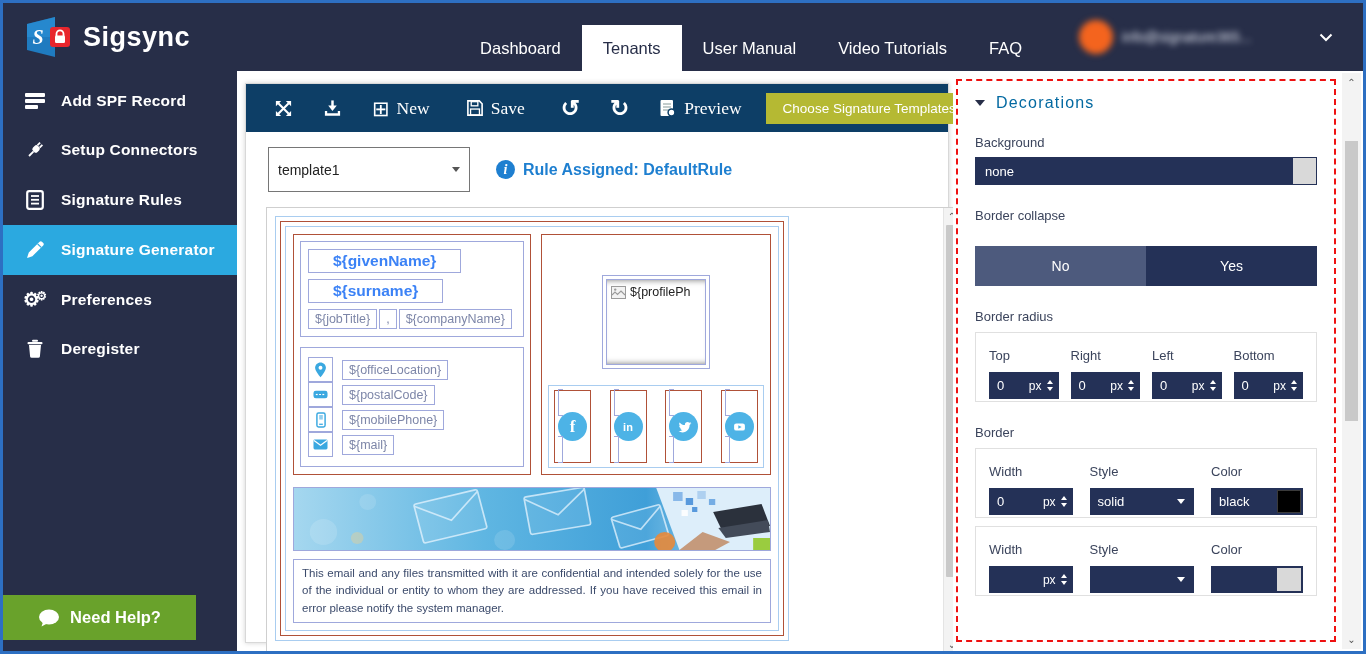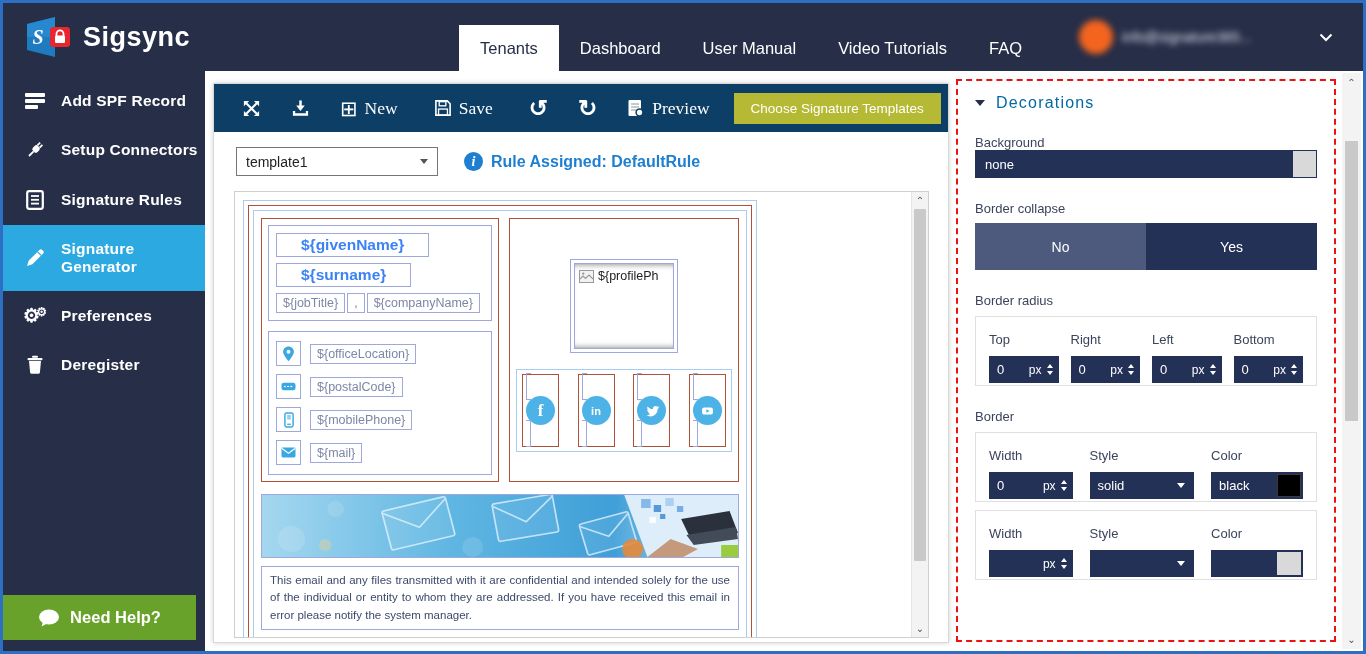--- a/index.html
+++ b/index.html
@@ -17,21 +17,21 @@
   .topnav .navitem.active { background:#fff; color:#272e48; }
   .user-menu { display:flex; align-items:center; margin:0 26px 0 36px; gap:9px; cursor:pointer; width:258px; flex-shrink:0; }
   .blur-wrap { display:flex; align-items:center; gap:9px; filter:blur(3px); }
   .avatar { width:34px; height:34px; border-radius:50%; background:#f4641e; flex-shrink:0; }
   .user-email { color:#dfe3ee; font-size:14px; white-space:nowrap; overflow:hidden; max-width:160px; }
 
   
   .bodyrow { flex:1; display:flex; min-height:0; }
 
   
-  .sidebar { width:202px; background:#272e48; color:#fff; flex-shrink:0; position:relative; padding-top:6px; }
+  .sidebar { width:234px; background:#272e48; color:#fff; flex-shrink:0; position:relative; padding-top:6px; }
   .side-item { display:flex; align-items:center; gap:15px; padding:15px 6px 15px 21px; font-size:15.5px; font-weight:600; cursor:pointer; letter-spacing:.2px; }
   .side-item.active { background:#2ba9e0; }
   .side-icon { width:22px; display:flex; justify-content:center; flex-shrink:0; }
   .gear-combo { color:#fff; line-height:1; }
   .help-btn { position:absolute; left:0; bottom:11px; width:193px; height:45px; background:#69a22b; color:#fff;
               font-size:16.5px; font-weight:600; display:flex; align-items:center; justify-content:center; gap:10px;
               border:none; cursor:pointer; font-family:"Liberation Sans",sans-serif; }
 
   
   .content { flex:1; background:#fff; position:relative; min-width:0; }
@@ -39,21 +39,21 @@
                  border:1px solid #d8d8d8; box-shadow:0 0 5px rgba(0,0,0,.18); background:#fff; }
   .toolbar { height:48px; background:#0d3e66; display:flex; align-items:center; padding:0 16px 0 28px; gap:0; }
   .tbtn { display:flex; align-items:center; gap:7px; color:#fff; cursor:pointer; margin-right:36px; flex-shrink:0; }
   .tbtn .tlabel { font-family:"Liberation Serif", serif; font-size:17.5px; color:#fff;text-align:right; }
   .tglyph { font-size:21px; line-height:1; color:#fff; }
   .undo-glyph,.redo-glyph { font-size:23px; font-weight:bold; }
   .choose-btn { background:#b5b933; color:#fff; font-size:13.5px; border:none; padding:8px 17px; cursor:pointer;
                 font-family:"Liberation Sans",sans-serif; margin-right:22px; white-space:nowrap; }
 
   .controls-row { display:flex; align-items:center; gap:26px; margin:15px 0 0 22px; }
-  .tpl-select { width:202px; height:29px; border:1px solid #767676; background:#fff; display:flex; align-items:center;
+  .tpl-select { width:202px; height:45px; border:1px solid #767676; background:#fff; display:flex; align-items:center;
                 padding:0 9px; font-size:14px; color:#222; cursor:pointer; justify-content:space-between; }
   .sel-caret { width:0; height:0; border-left:4.5px solid transparent; border-right:4.5px solid transparent; border-top:5.5px solid #555; }
   .rule-row { display:flex; align-items:center; gap:8px; }
   .info-icon { width:19px; height:19px; border-radius:50%; background:#1e7fd0; color:#fff; font-family:"Liberation Serif",serif;
                font-style:italic; font-weight:bold; font-size:14px; display:flex; align-items:center; justify-content:center; }
   .rule-text { color:#1e7fd0; font-size:16px; font-weight:600; }
 
   
   .preview { margin:15px 0 0 20px; width:695px; height:447px; border:1px solid #cfcfcf; position:relative; overflow:hidden; background:#fff; }
   .v-scroll { position:absolute; top:0; right:0; width:17px; bottom:0; background:#f3f3f3; border-left:1px solid #e4e4e4; }
@@ -67,21 +67,21 @@
   .f-blue2{ border:1px solid #a9cdf0; padding:7px; }
   .tpl-cols { display:flex; gap:10px; }
   .cell { border:1px solid #b05138; padding:6px; }
   .cell.left { flex:0 0 238px; }
   .cell.right { flex:1; }
 
   .name-box { border:1px solid #9fa8dc; padding:7px; }
   .ph-big { display:inline-block; border:1px solid #9fa8dc; padding:2px 24px; color:#3b82f6; font-weight:bold; font-size:15.5px; margin-bottom:6px; }
   .title-row { display:flex; gap:2px; align-items:center; }
   .ph-sm { border:1px solid #9fa8dc; padding:2px 6px; color:#7d86a8; font-size:12.5px; white-space:nowrap; }
-  .contact-box { border:1px solid #9fa8dc; margin-top:10px; padding:9px 7px; display:flex; flex-direction:column; gap:8px; }
+  .contact-box { border:1px solid #9fa8dc; margin-top:10px; padding:9px 7px; display:flex; flex-direction:column; }
   .c-row { display:flex; align-items:center; gap:9px; }
   .c-icon { width:25px; height:25px; border:1px solid #9fa8dc; display:flex; align-items:center; justify-content:center; flex-shrink:0; }
 
   .photo-outer { width:108px; margin:34px auto 0; border:1px solid #9fa8dc; padding:3px; }
   .photo-inner { border:1px solid #9fa8dc; height:86px; padding:5px 4px; box-shadow:inset 0 6px 6px -6px #777, inset 0 -6px 6px -6px #777; overflow:hidden; }
   .photo-line { display:flex; align-items:center; gap:4px; color:#222; font-size:12.5px; white-space:nowrap; }
 
   .social-row { border:1px solid #a9cdf0; margin-top:16px; padding:4px 5px; display:flex; justify-content:space-between; }
   .soc { border:1px solid #b05138; padding:3px; }
   .soc-in { border:1px solid #9fa8dc; padding:4px; }
@@ -91,24 +91,24 @@
 
   .banner-box { border:1px solid #9fa8dc; margin-top:12px; height:64px; overflow:hidden; }
   .disclaimer { border:1px solid #9fa8dc; margin-top:8px; padding:5px 8px; font-size:11.5px; color:#3b4a6b; text-align:justify; line-height:1.5; }
 
   
   .decor-panel { width:410px; background:#fff; position:relative; flex-shrink:0; }
   .panel-inner { position:absolute; left:3px; top:8px; right:27px; bottom:9px; border:2px dashed #ee1111; padding:13px 17px; overflow:hidden; }
   .decor-title { display:flex; align-items:center; gap:11px; color:#0369a1; font-size:16px; letter-spacing:1.2px; cursor:pointer; }
   .tri-down { width:0; height:0; border-left:5.5px solid transparent; border-right:5.5px solid transparent; border-top:6.5px solid #272e48; }
   .p-label { color:#3b445c; font-size:13px; margin-top:23px; }
-  .bg-select { height:28px; background:#243157; position:relative; display:flex; align-items:center; cursor:pointer; }
+  .bg-select { margin-top:7px; height:28px; background:#243157; position:relative; display:flex; align-items:center; cursor:pointer; }
   .bg-select .bg-val { color:#fff; font-size:13px; padding-left:10px; }
   .bg-swatch { position:absolute; right:1px; top:1px; bottom:1px; width:23px; background:#d9d9d9; }
-  .toggle { margin-top:7px; height:47px; display:flex; cursor:pointer;border-radius:7px; }
+  .toggle { margin-top:23px; height:40px; display:flex; cursor:pointer;border-radius:7px; }
   .toggle .opt { flex:1; color:#fff; font-size:14px; display:flex; align-items:center; justify-content:center; }
   .toggle .opt.no { background:#4d5a7d; }
   .toggle .opt.yes { background:#243157; }
   .group-box { border:1px solid #e0e0e0; margin-top:8px; padding:15px 13px 2px; }
   .grid4 { display:grid; grid-template-columns:repeat(4,1fr); gap:12px; }
   .grid3 { display:grid; grid-template-columns:1fr 1.25fr 1.1fr; gap:17px; }
   .f-label { color:#3b445c; font-size:13px; margin-bottom:9px; }
   .numwidget,.selwidget,.colwidget { height:27px; background:#243157; display:flex; align-items:center; color:#fff; font-size:13px; cursor:pointer; }
   .numwidget .val { flex:1; padding-left:8px; }
   .numwidget .unit { font-size:12px; padding-right:5px; }
@@ -141,22 +141,22 @@
           <polygon points="2,7 30,0 30,20 2,20" fill="#2b93d8" opacity="0.55"></polygon>
           <text x="13" y="27" font-size="20" font-weight="bold" font-style="italic" fill="#fff" font-family="Liberation Serif, serif" text-anchor="middle">S</text>
           <rect x="25" y="10" width="20" height="20" rx="3" fill="#e8262d"></rect>
           <path d="M31.5 19v-2.2a3.5 3.5 0 0 1 7 0V19" fill="none" stroke="#fff" stroke-width="1.8"></path>
           <rect x="30" y="18.5" width="10" height="7.5" rx="1.2" fill="#fff"></rect>
         </svg>
       </span>
       <span class="logo-text">Sigsync</span>
     </div>
     <nav class="topnav">
+      <span class="navitem">Dashboard</span>
       <span class="navitem active">Tenants</span>
-      <span class="navitem">Dashboard</span>
       <span class="navitem">User Manual</span>
       <span class="navitem">Video Tutorials</span>
       <span class="navitem">FAQ</span>
     </nav>
     <div class="user-menu">
       <span class="blur-wrap">
         <span class="avatar"></span>
         <span class="user-email">info@signature365...</span>
       </span>
       <span style="display:flex;margin-left:auto;margin-right:4px;">

